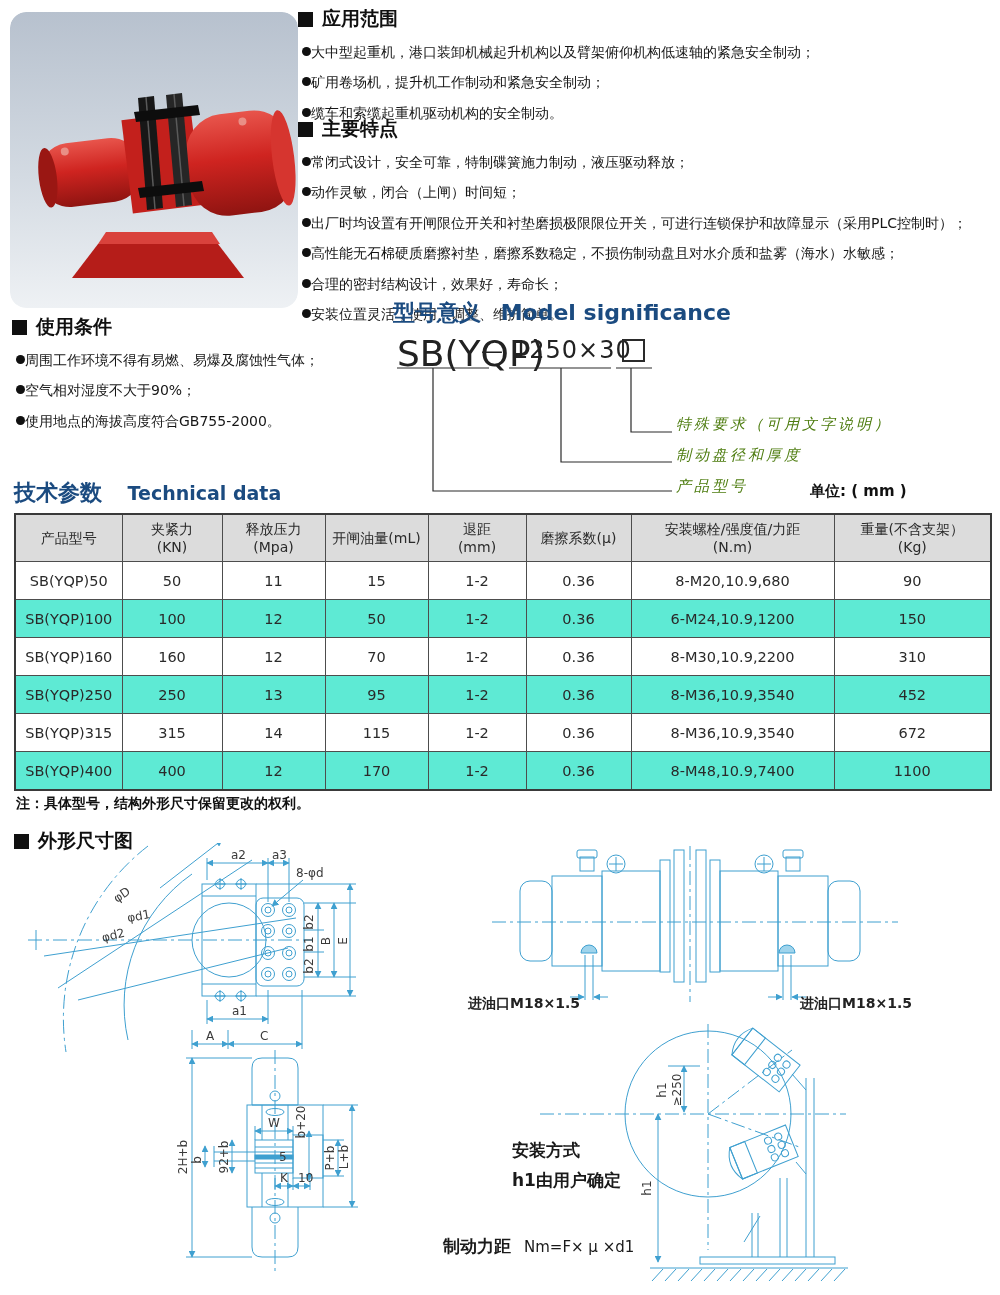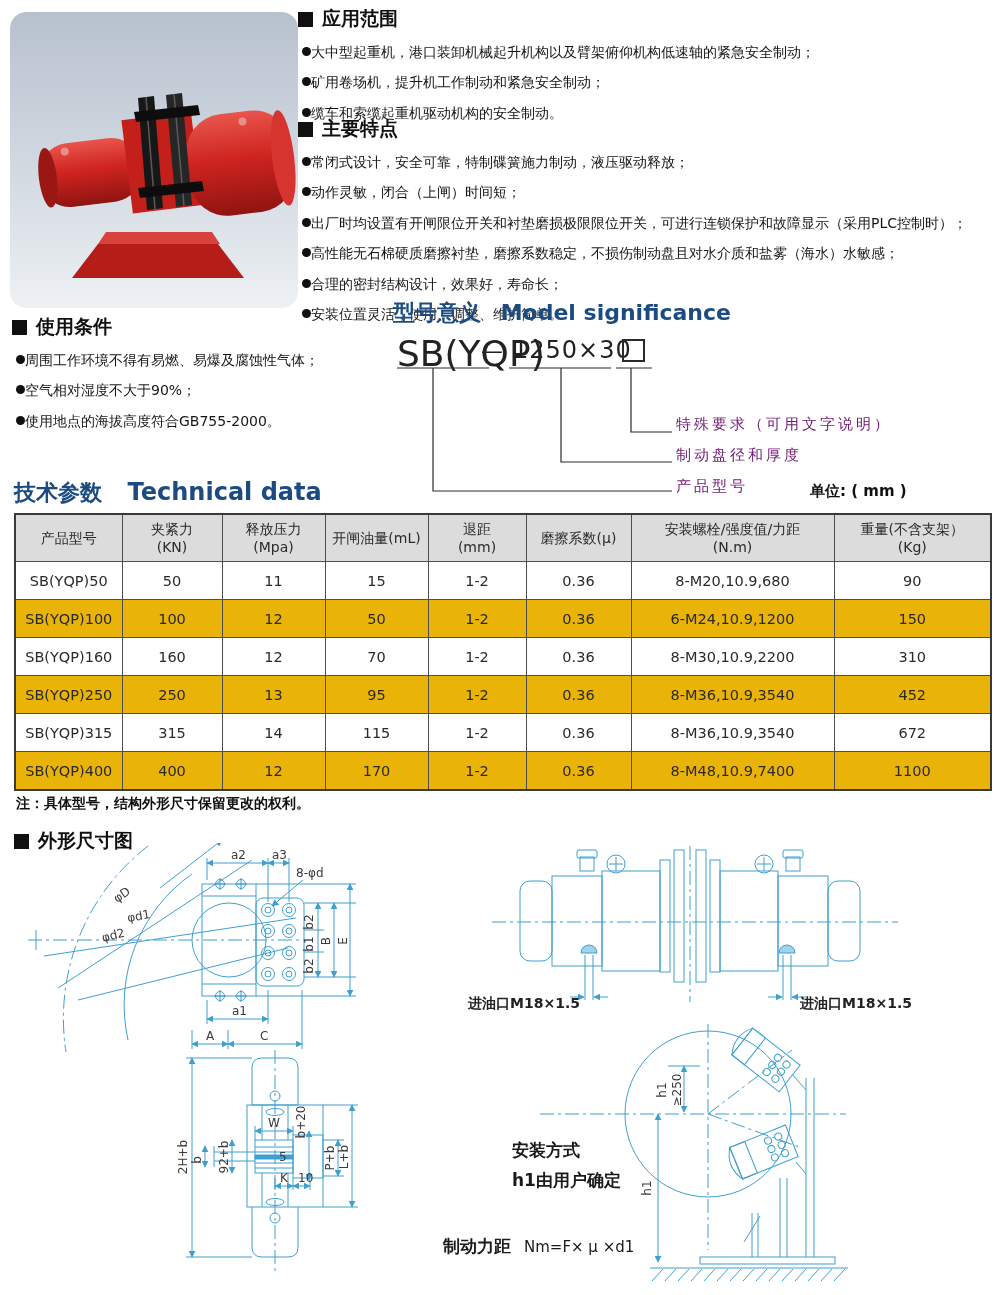--- a/index.html
+++ b/index.html
@@ -12,29 +12,29 @@
   
   ul.blist{list-style:none;margin:9px 0 0 4px;padding:0;}
   ul.blist li{display:flex;margin-bottom:8px;font-size:14px;line-height:1.6;color:#161616;}
   .bullet{flex:0 0 auto;width:9px;height:9px;border-radius:50%;background:#101010;margin-top:6px;}
   
   .blue-title{font-weight:bold;color:#1b4b80;}
   
   .photo{left:10px;top:12px;width:288px;height:296px;border-radius:16px;overflow:hidden;}
   
   .model-code{color:#222;}
-  .callout{font-size:15px;letter-spacing:3px;color:#701a75;white-space:nowrap;}
+  .callout{font-size:15px;letter-spacing:3px;color:#4d7c0f;white-space:nowrap;font-style:italic;}
   .unit-label{font-size:15px;font-weight:600;color:#111;}
   
   table.tech{border-collapse:collapse;table-layout:fixed;width:976px;border:2px solid #3a3a3a;}
   table.tech th,table.tech td{border:1px solid #4d4d4d;text-align:center;vertical-align:middle;
        font-size:14px;font-weight:400;color:#2a2a2a;padding:0 2px;}
   table.tech th{height:46px;background:#dcdcdc;line-height:1.3;}
   table.tech td{height:37px;font-size:14.5px;}
-  table.tech tr.even td{background:#eab308;margin-left:10px;}
+  table.tech tr.even td{background:#5eead4;margin-left:10px;}
   .note-text{font-size:14px;font-weight:bold;color:#111;}
   
   svg text{stroke:none;fill:#3a3a3a;font-family:"DejaVu Sans","Liberation Sans",sans-serif;font-size:12px;}
   svg text.cjk{font-size:14px;font-weight:600;fill:#222;}
   svg text.cjk-big{font-size:17px;font-weight:bold;fill:#1a1a1a;}
   svg text.formula{font-size:15px;font-weight:400;fill:#1a1a1a;}
 </style>
 </head>
 <body>
 
@@ -172,21 +172,21 @@
       <path d="M631,368 V432 H672"></path>
     </g>
   </svg>
   <span class="abs callout" style="left:676px;top:415px;">特殊要求（可用文字说明）</span>
   <span class="abs callout" style="left:676px;top:446px;">制动盘径和厚度</span>
   <span class="abs callout" style="left:676px;top:477px;">产品型号</span>
   <span class="abs unit-label" style="left:810px;top:482px;">单位: ( mm )</span>
 
   <div class="abs blue-title" style="left:14px;top:478px;">
     <span style="font-size:22px;">技术参数</span>
-    <span style="font-size:24px;margin-left:20px;">Technical data</span>
+    <span style="font-size:19px;margin-left:20px;">Technical data</span>
   </div>
 
   <table class="tech abs" style="left:14px;top:513px;">
     <colgroup>
       <col style="width:107px">
         <col style="width:100px">
         <col style="width:103px">
         <col style="width:103px">
       <col style="width:98px">
         <col style="width:105px">

